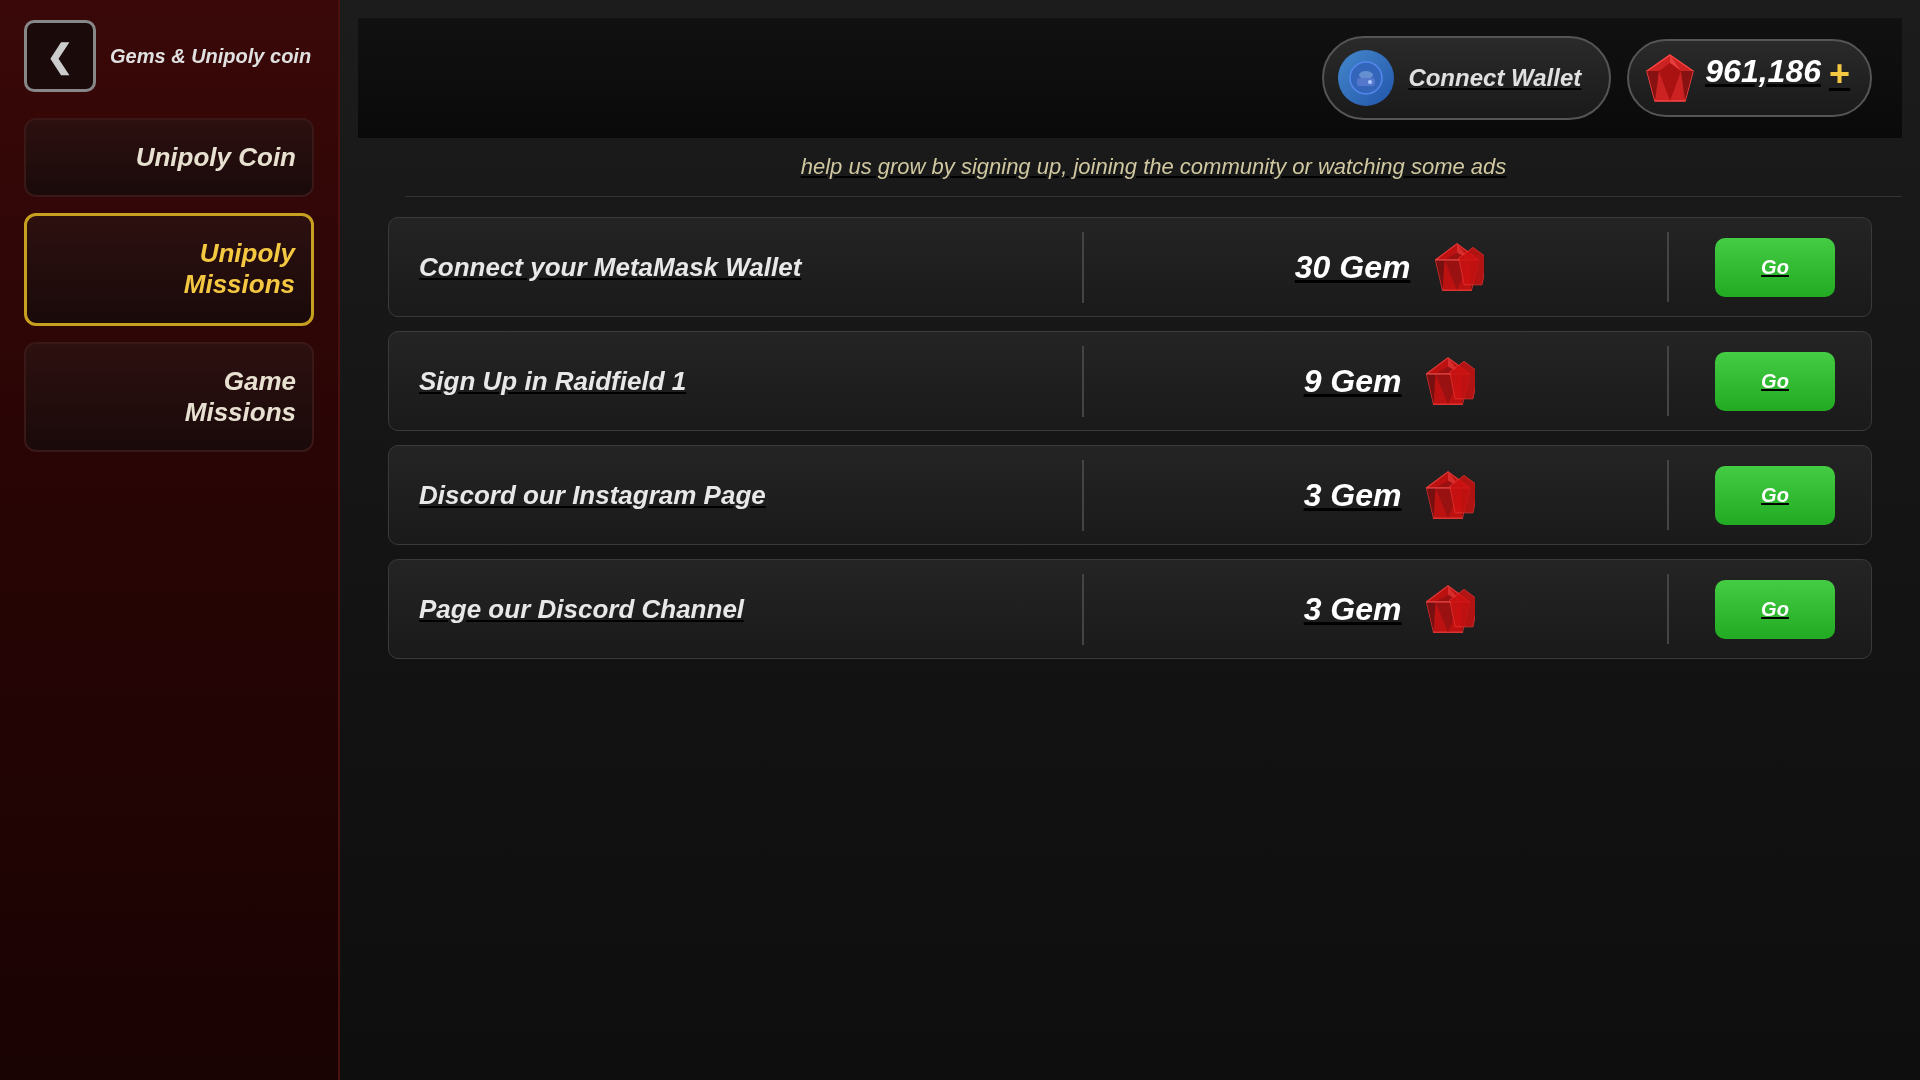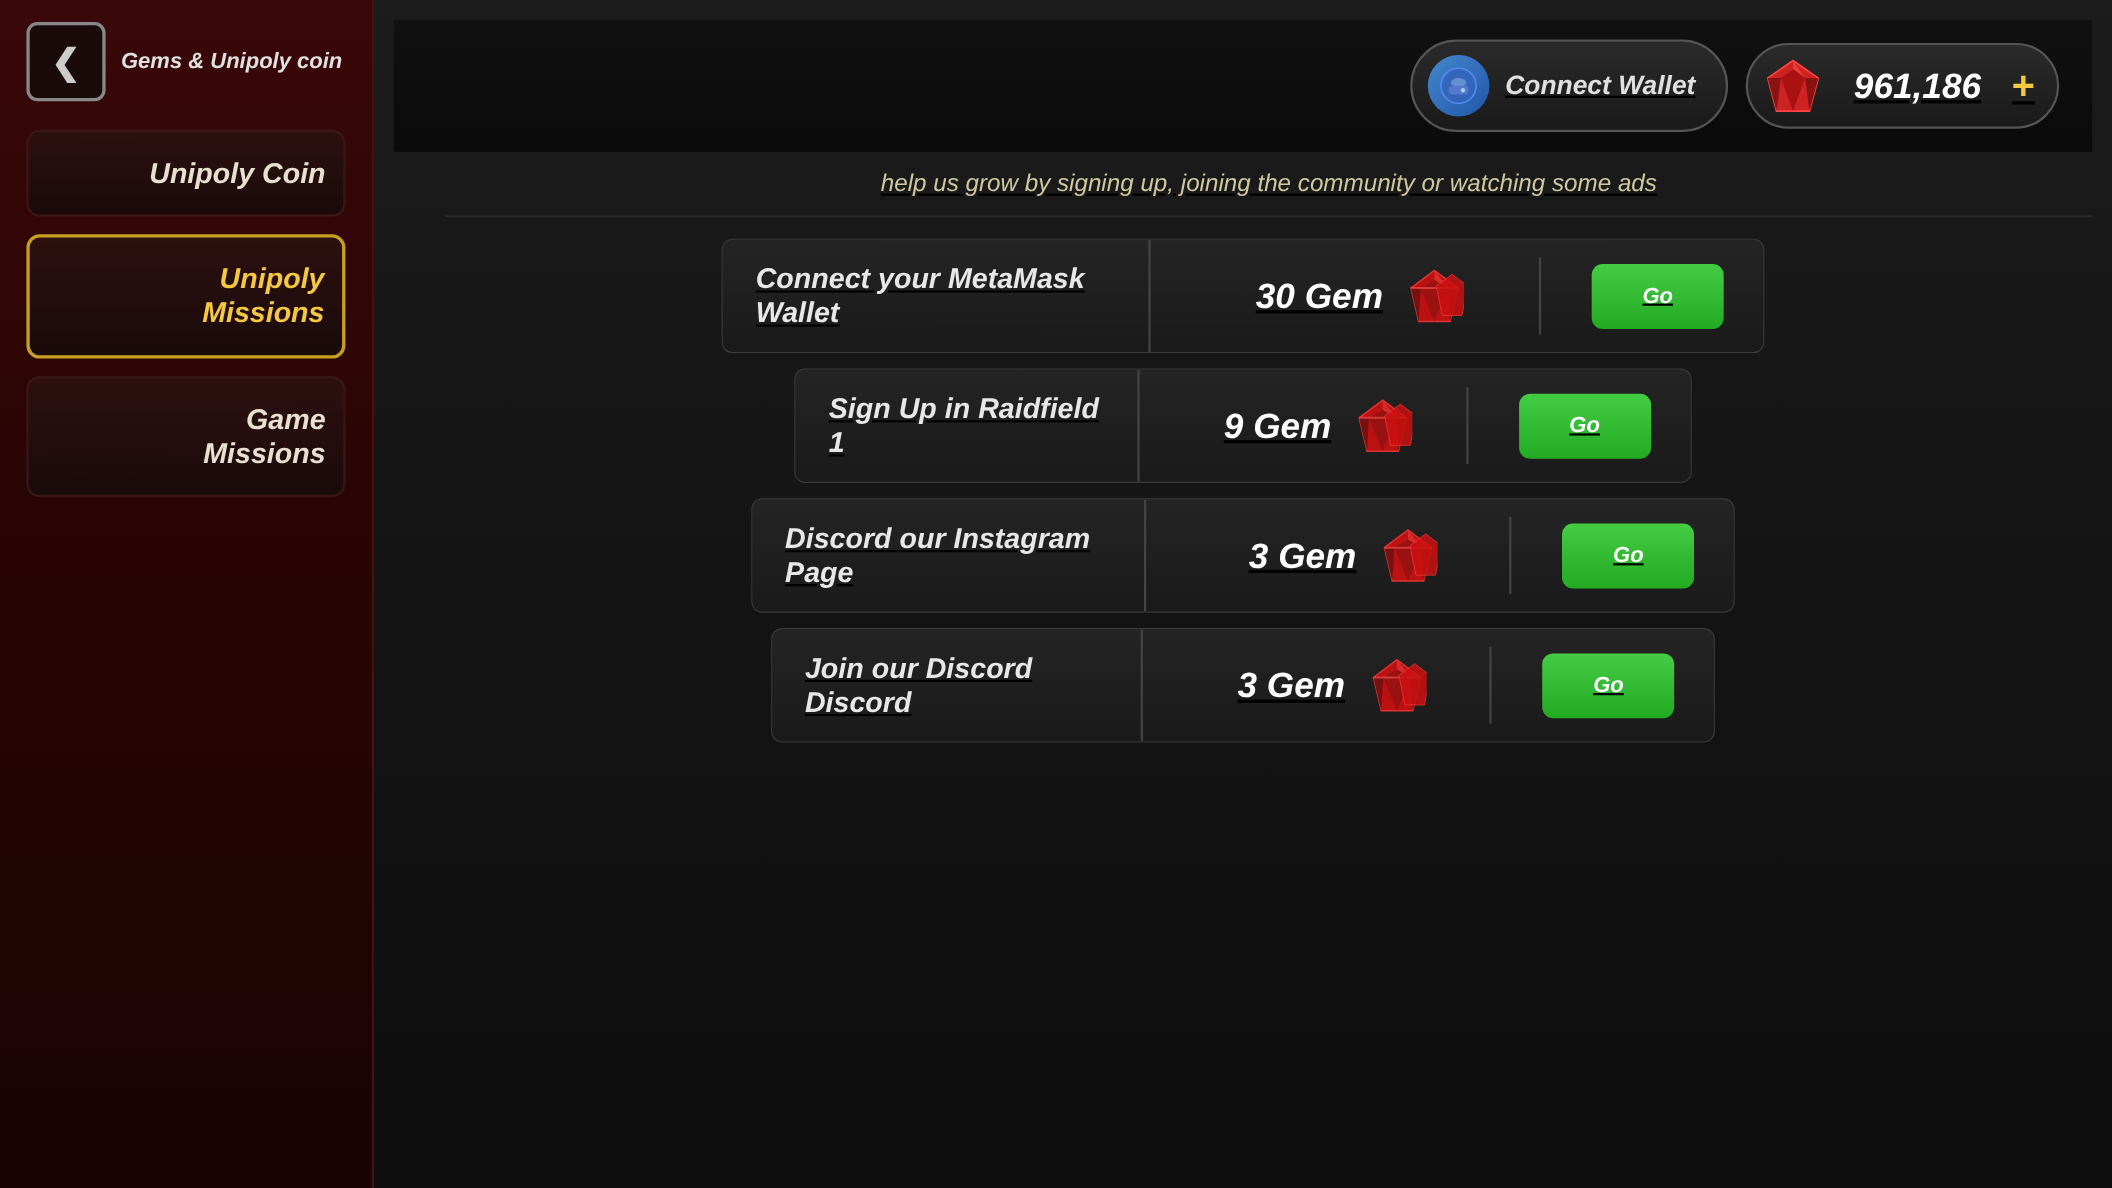--- a/index.html
+++ b/index.html
@@ -129,22 +129,22 @@
       border-radius: 50%;
       background: linear-gradient(135deg, #4488cc, #2255aa);
       display: flex;
       align-items: center;
       justify-content: center;
       font-size: 26px;
     }
 
     .gem-counter {
       display: flex;
-      align-items: center;
-      gap: 28px;
+      align-items: flex-start;
+      gap: 8px;
       background: linear-gradient(180deg, #2a2a2a 0%, #1a1a1a 100%);
       border: 2px solid #555;
       border-radius: 50px;
       padding: 12px 20px 12px 14px;
     }
 
     .gem-count {
       color: #ffffff;
       font-size: 32px;
       font-weight: 900;
@@ -173,21 +173,20 @@
     }
 
     
     .mission-list {
       flex: 1;
       padding: 20px 30px;
       display: flex;
       flex-direction: column;
       gap: 14px;
       overflow-y: auto;
-      align-items: center;
     }
 
     .mission-row {
       display: flex;
       align-items: center;
       background: linear-gradient(180deg, #242424 0%, #1a1a1a 100%);
       border: 1px solid #3a3a3a;
       border-radius: 10px;
       padding: 0;
       min-height: 100px;
@@ -360,21 +359,21 @@
           <polygon points="54,20 46,54 44,20" fill="#771111"></polygon>
           <line x1="6" y1="20" x2="54" y2="20" stroke="#ff5555" stroke-width="2" opacity="0.6"></line>
           <polygon points="48,6 64,18 58,48 38,48 32,18" fill="#cc1111" stroke="#ee3333" stroke-width="1" opacity="0.85"></polygon>
         </svg>
       </div>
       <div class="mission-divider"></div>
       <button class="go-btn">Go</button>
     </div>
 
     <div class="mission-row">
-      <div class="mission-name">Join our Discord Discord</div>
+      <div class="mission-name">Page our Discord Channel</div>
       <div class="mission-reward">
         <span class="reward-amount">3 Gem</span>
         <svg class="gem-svg-large" viewBox="0 0 60 56">
           <polygon points="30,2 54,20 46,54 14,54 6,20" fill="#bb1111" stroke="#dd3333" stroke-width="1.5"></polygon>
           <polygon points="30,2 44,20 30,12" fill="#dd3333" opacity="0.8"></polygon>
           <polygon points="30,12 44,20 30,54 16,20" fill="#991111"></polygon>
           <polygon points="6,20 16,20 14,54" fill="#771111"></polygon>
           <polygon points="54,20 46,54 44,20" fill="#771111"></polygon>
           <line x1="6" y1="20" x2="54" y2="20" stroke="#ff5555" stroke-width="2" opacity="0.6"></line>
           <polygon points="48,6 64,18 58,48 38,48 32,18" fill="#cc1111" stroke="#ee3333" stroke-width="1" opacity="0.85"></polygon>

